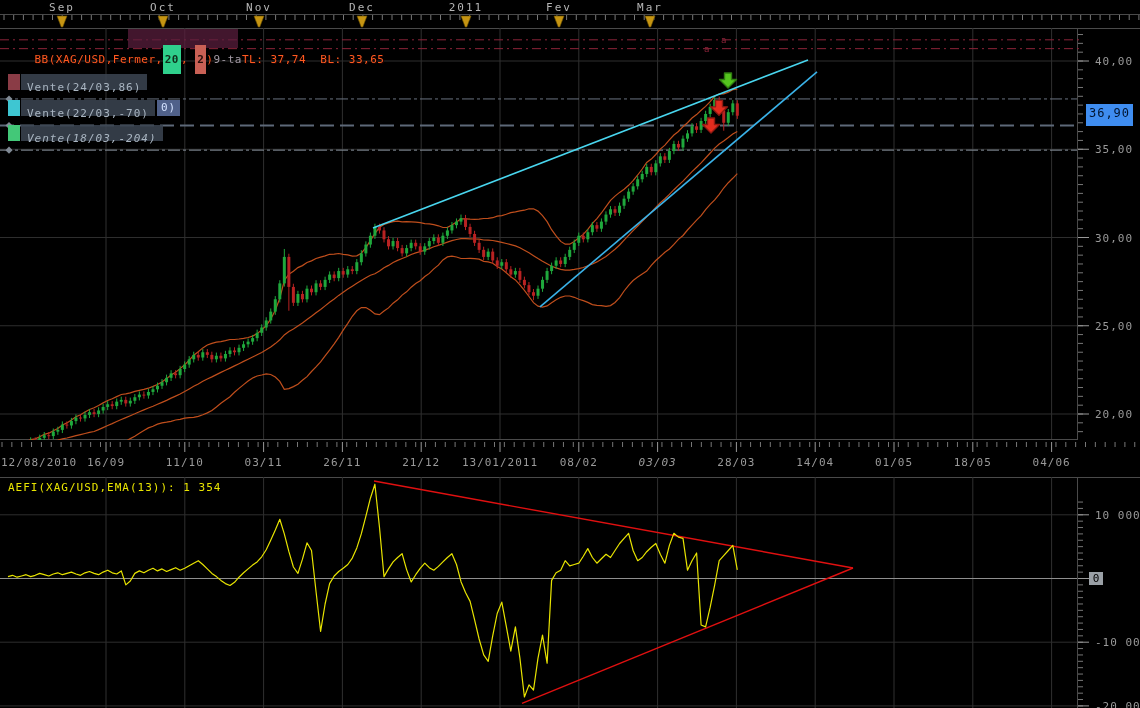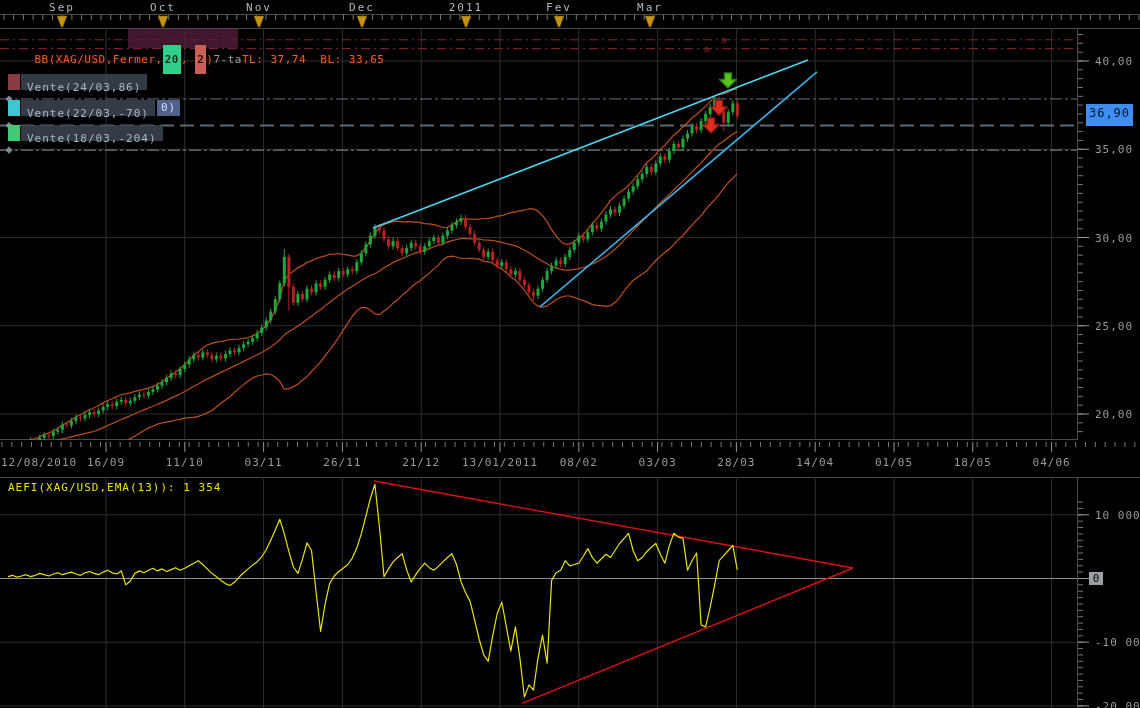--- a/index.html
+++ b/index.html
@@ -606,34 +606,34 @@
       <line x1="1078" y1="403.65" x2="1083" y2="403.65" stroke="#777"></line>
       <line x1="1078" y1="33" x2="1089" y2="33" stroke="#999"></line>
       <line x1="1078" y1="121.25" x2="1089" y2="121.25" stroke="#999"></line>
       <line x1="1078" y1="209.5" x2="1089" y2="209.5" stroke="#999"></line>
       <line x1="1078" y1="297.75" x2="1089" y2="297.75" stroke="#999"></line>
       <line x1="1078" y1="386" x2="1089" y2="386" stroke="#999"></line>
     </svg>
 
   <div id="legend-overlay"></div>
   <div id="legend">
-    <span>BB(XAG/USD,Fermer,</span><span class="chip green">20</span><span>, </span><span class="chip red">2</span><span>)</span><span class="ghost">7-ta</span><span>TL: 37,74</span><span>  </span><span>BL: 33,65</span>
+    <span>BB(XAG/USD,Fermer,</span><span class="chip green">20</span><span>, </span><span class="chip red">2</span><span>)</span><span class="ghost">9-ta</span><span>TL: 37,74</span><span>  </span><span>BL: 33,65</span>
   </div>
 
   <div id="orders">
       <div class="order-row" style="top: 74px;">
         <div class="order-swatch" style="background: rgb(138, 60, 70);"></div>
         <div class="order-box">Vente(24/03,86)</div>
       </div>
       <div class="order-row" style="top: 100px;">
         <div class="order-swatch" style="background: rgb(62, 198, 210);"></div>
         <div class="order-box">Vente(22/03,-70)</div>
         <div class="order-extra">0)</div>
       </div>
-      <div class="order-row" style="top: 125px;">
+      <div class="order-row" style="top: 125px; font-style: italic;">
         <div class="order-swatch" style="background: rgb(67, 200, 120);"></div>
         <div class="order-box">Vente(18/03,-204)</div>
       </div>
     </div>
 
   <div id="price-axis">
       <div class="price-label" style="top: 61px;">40,00</div>
       <div class="price-label" style="top: 149.25px;">35,00</div>
       <div class="price-label" style="top: 237.5px;">30,00</div>
       <div class="price-label" style="top: 325.75px;">25,00</div>
@@ -774,21 +774,21 @@
     </svg>
   <div id="date-axis">
       <div class="date-label left" style="left: 1px;">12/08/2010</div>
       <div class="date-label" style="left: 106px;">16/09</div>
       <div class="date-label" style="left: 184.8px;">11/10</div>
       <div class="date-label" style="left: 263.6px;">03/11</div>
       <div class="date-label" style="left: 342.4px;">26/11</div>
       <div class="date-label" style="left: 421.2px; text-align: right;">21/12</div>
       <div class="date-label" style="left: 500px;">13/01/2011</div>
       <div class="date-label" style="left: 578.8px;">08/02</div>
-      <div class="date-label" style="left: 657.6px;">03/03</div>
+      <div class="date-label" style="left: 657.6px; font-style: italic;">03/03</div>
       <div class="date-label" style="left: 736.4px;">28/03</div>
       <div class="date-label" style="left: 815.2px;">14/04</div>
       <div class="date-label" style="left: 894px;">01/05</div>
       <div class="date-label" style="left: 972.8px;">18/05</div>
       <div class="date-label" style="left: 1051.6px;">04/06</div>
     </div>
 
   <svg id="osc-svg" width="1140" height="231" style="left:0;top:477px;">
       <line x1="0" y1="0.5" x2="1140" y2="0.5" stroke="#4a4a4a"></line>
       <line x1="1077.5" y1="0" x2="1077.5" y2="231" stroke="#4a4a4a"></line>

